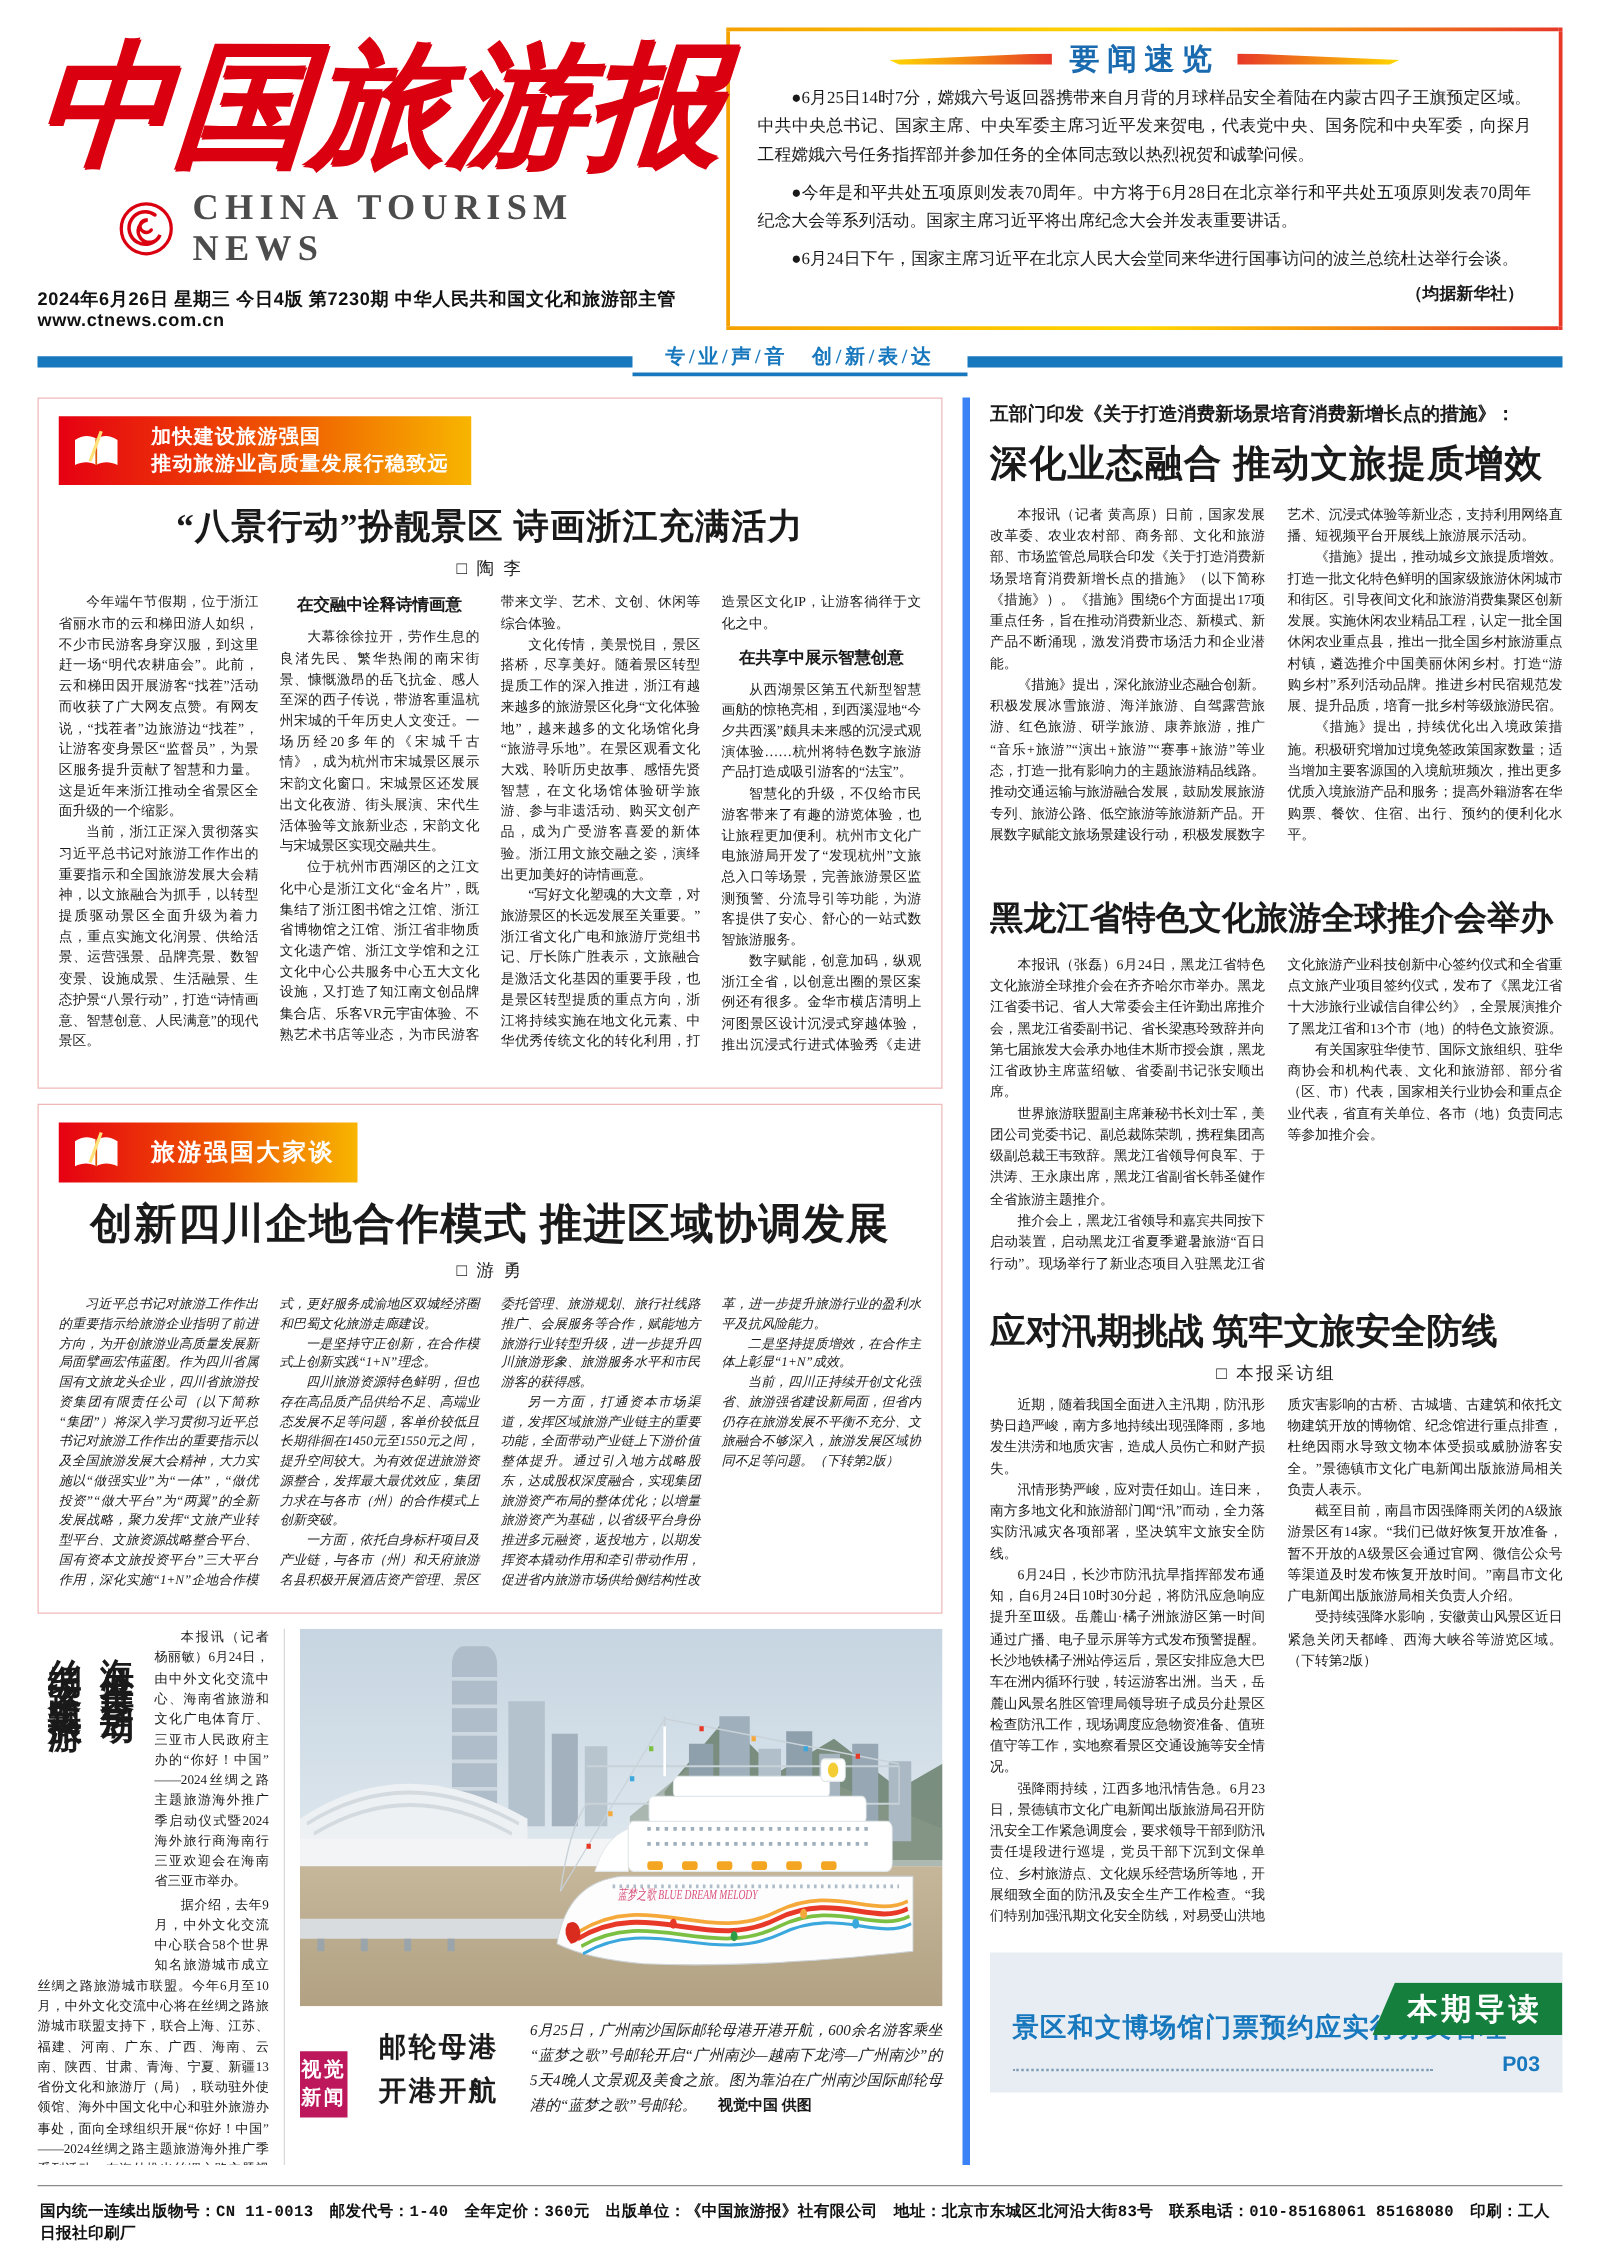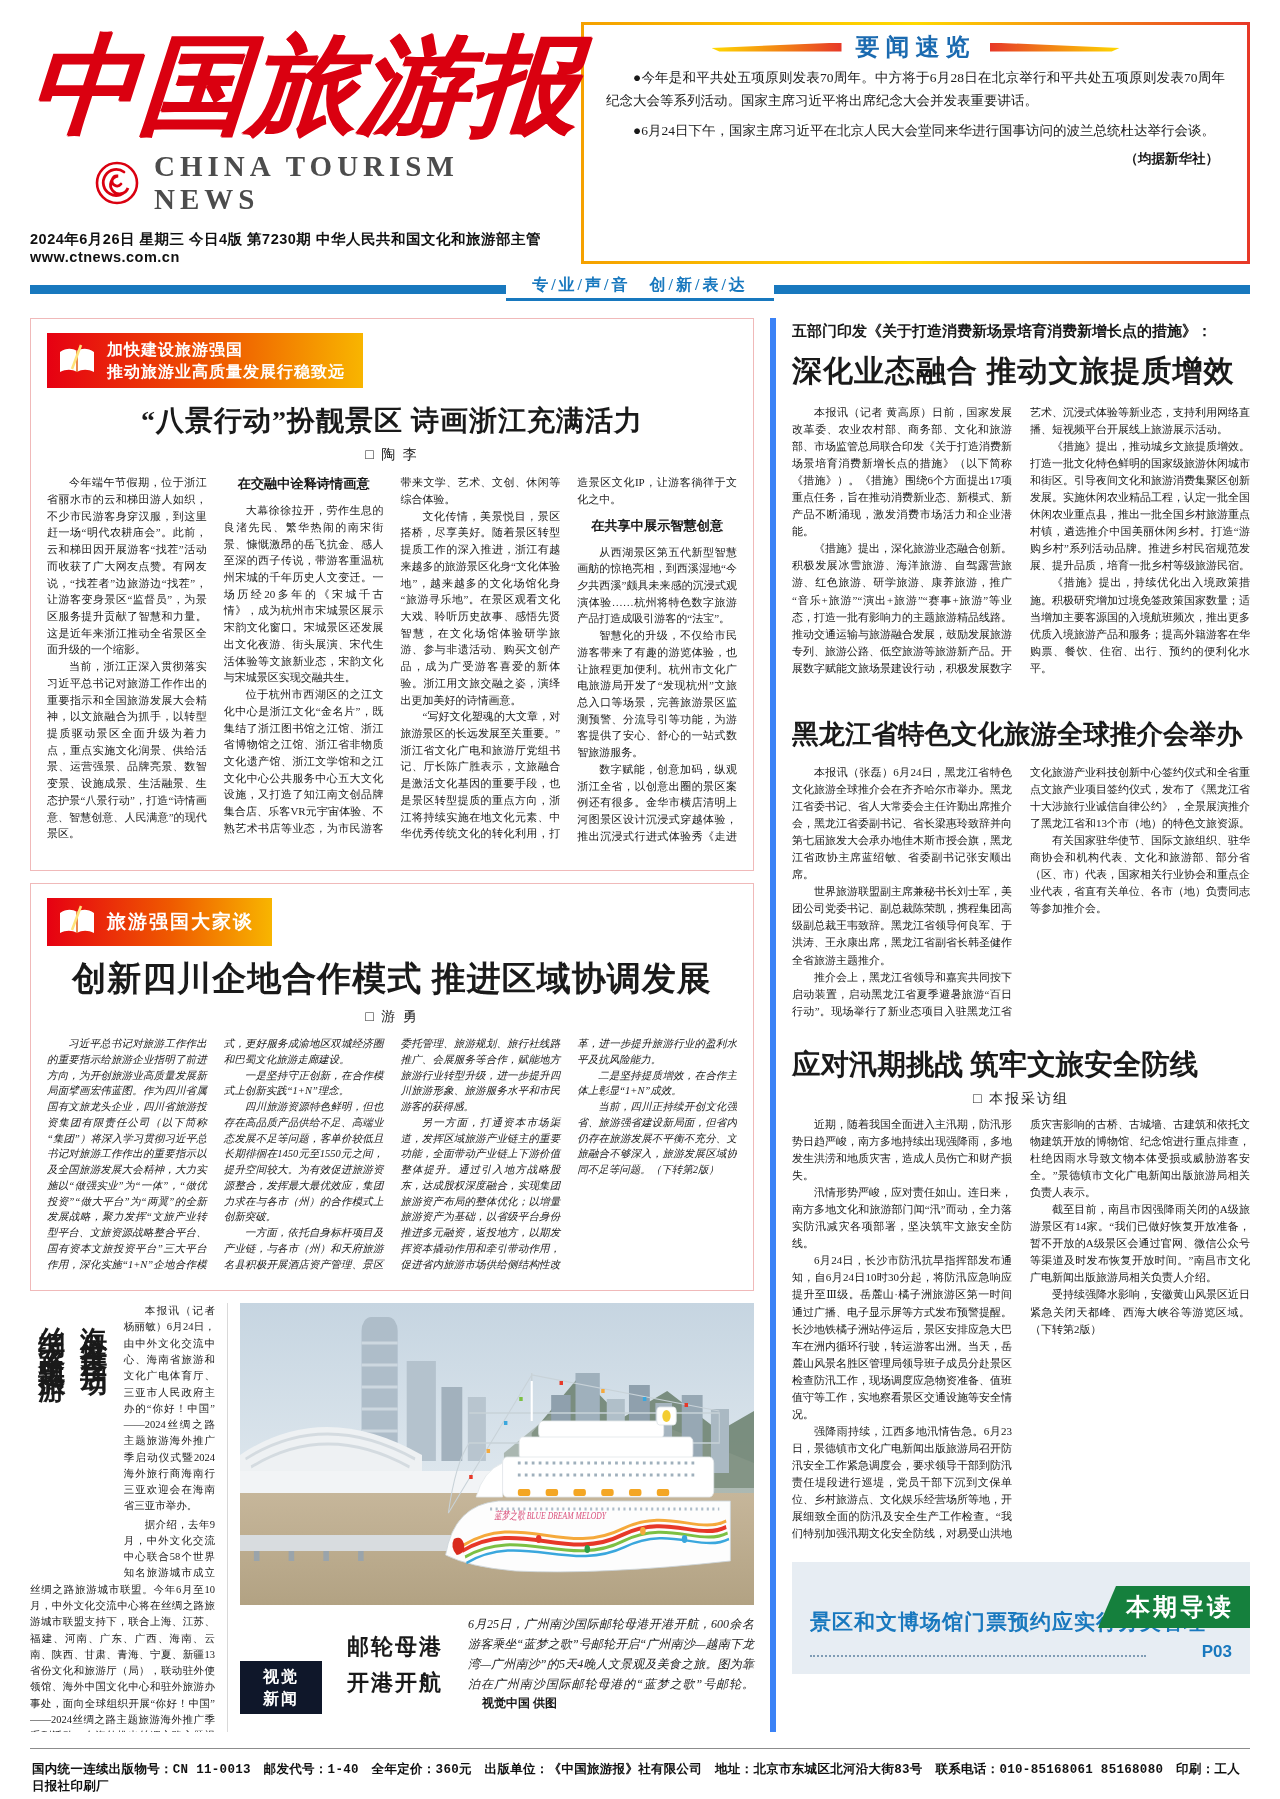--- a/index.html
+++ b/index.html
@@ -34,21 +34,21 @@
   .band::before, .band::after { content:""; flex:1; height:9px; background:#1878be; }
   .band-label { padding:2px 26px; color:#1878be; font-weight:900; font-size:16px; letter-spacing:3px;
     border-bottom:3px solid #1878be; position:relative; top:-2px; }
 
   
   .main { display:flex; gap:16px; height:1414px; }
   .left-region { width:724px; display:flex; flex-direction:column; }
   .right-region { flex:1; border-left:6px solid #3b82f6; padding-left:16px; }
 
   .art-box { border:1px solid #f0b9b9; padding:14px 16px; background:#fff; }
-  .badge { display:inline-flex; align-items:center; gap:10px; color:#fff; font-weight:900;
+  .badge { display:inline-flex; align-items:center; gap:24px; color:#fff; font-weight:900;
     background:linear-gradient(90deg,#e60012 0%,#ef5a00 55%,#f8b500 100%); padding:6px 18px 6px 10px; }
   .badge svg { width:40px; height:36px; flex:0 0 auto; }
   .badge-lines { font-size:16px; line-height:1.35; letter-spacing:1px; font-family:"Liberation Sans",sans-serif; }
   .badge-one { font-size:19px; letter-spacing:2px; font-family:"Liberation Sans",sans-serif; }
 
   .h1-main { font-size:28px; font-weight:900; text-align:center; letter-spacing:1px; margin:14px 0 4px; white-space:nowrap; }
   .byline { text-align:center; font-size:14px; color:#222; margin:6px 0 10px; letter-spacing:2px; }
 
   .art1-body { height:382px; column-count:4; column-gap:17px; column-fill:auto; overflow:hidden;
     font-size:11px; line-height:1.52; text-align:justify; }
@@ -60,22 +60,22 @@
   
   .bottom-row { flex:1; display:flex; margin-top:12px; min-height:0; }
   .silk { width:198px; padding-right:12px; border-right:1px solid #d9d9d9; overflow:hidden; }
   .vert-head { float:left; writing-mode:vertical-rl; font-size:27px; font-weight:900; letter-spacing:7px;
     line-height:1.55; height:262px; margin:2px 10px 6px 0; }
   .silk-body { font-size:10.5px; line-height:1.55; text-align:justify; }
   .silk-body .para { margin-bottom:2px; }
   .photo-wrap { flex:1; padding-left:12px; display:flex; flex-direction:column; min-width:0; }
   .photo-svg { width:100%; height:302px; display:block; }
   .caption-row { display:flex; gap:14px; margin-top:10px; align-items:center; }
-  .vis-label { align-self:flex-end; background:#0f172a; color:#fff; font-weight:900; font-size:16px;
-    line-height:1.35; padding:5px 23px; text-align:center; letter-spacing:2px; flex:0 0 auto; font-family:"Liberation Sans",sans-serif; }
+  .vis-label { align-self:flex-end; background:#be185d; color:#fff; font-weight:900; font-size:16px;
+    line-height:1.35; padding:5px 1px; text-align:center; letter-spacing:2px; flex:0 0 auto; font-family:"Liberation Sans",sans-serif; }
   .cap-title { flex:0 0 118px; font-size:22px; font-weight:900; text-align:center; line-height:1.6; letter-spacing:2px; }
   .cap-text { flex:1; font-size:12px; line-height:1.65; text-align:justify; font-style:italic; }
   .cap-text .credit { font-style:normal; font-weight:900; white-space:nowrap; margin-left:14px; }
 
   
   .kicker { font-family:"Liberation Sans",sans-serif; font-weight:700; font-size:15px; margin:4px 0 10px; }
   .h2-a { font-size:30px; font-weight:900; letter-spacing:1px; margin:0 0 12px; white-space:nowrap; }
   .h2-b { font-size:26.5px; font-weight:900; margin:16px 0 12px; white-space:nowrap; }
   .h2-c { font-size:28.5px; font-weight:900; margin:14px 0 6px; white-space:nowrap; }
   .rbody { column-count:2; column-gap:18px; column-fill:auto; overflow:hidden;
@@ -115,20 +115,21 @@
         <div class="mast-en">CHINA TOURISM NEWS</div>
       </div>
       <div class="dateline">2024年6月26日 星期三 今日4版 第7230期 中华人民共和国文化和旅游部主管 www.ctnews.com.cn</div>
     </div>
 
     <div class="flash">
       <div class="flash-title-row">
         <span class="flash-title">要闻速览</span>
       </div>
       <div class="flash-body">
+          <p class="para">●6月25日14时7分，嫦娥六号返回器携带来自月背的月球样品安全着陆在内蒙古四子王旗预定区域。中共中央总书记、国家主席、中央军委主席习近平发来贺电，代表党中央、国务院和中央军委，向探月工程嫦娥六号任务指挥部并参加任务的全体同志致以热烈祝贺和诚挚问候。</p>
           <p class="para">●今年是和平共处五项原则发表70周年。中方将于6月28日在北京举行和平共处五项原则发表70周年纪念大会等系列活动。国家主席习近平将出席纪念大会并发表重要讲话。</p>
           <p class="para">●6月24日下午，国家主席习近平在北京人民大会堂同来华进行国事访问的波兰总统杜达举行会谈。</p>
         </div>
       <div class="flash-source">（均据新华社）</div>
     </div>
   </div>
 
   <div class="band">
     <span class="band-label">专/业/声/音　创/新/表/达</span>
   </div>

